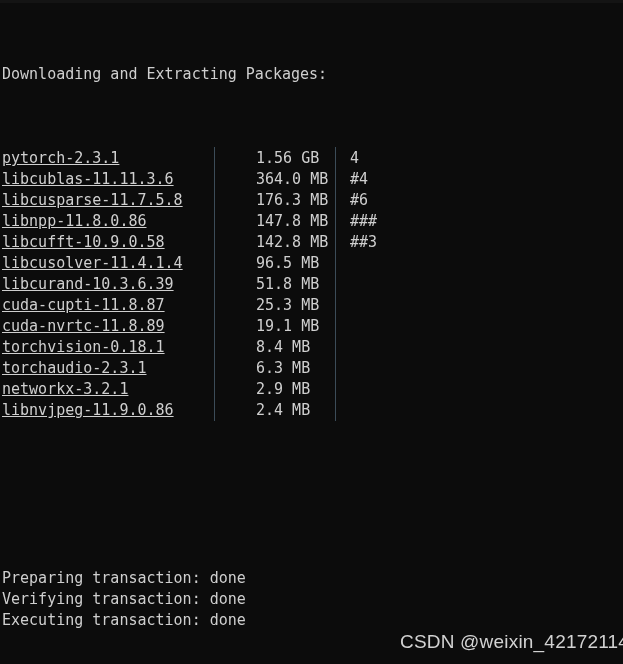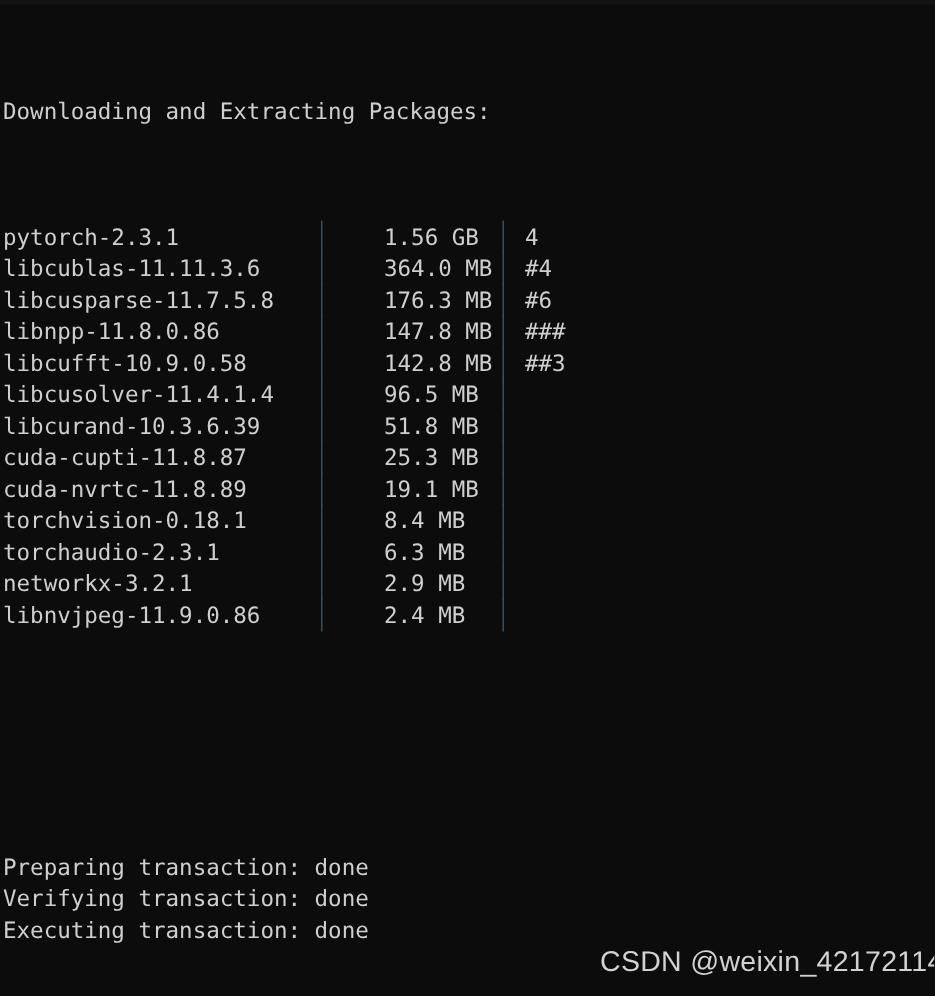--- a/index.html
+++ b/index.html
@@ -41,20 +41,21 @@
   
   .pkg-row {
     height: 21px;
     position: relative;
     white-space: pre;
   }
   .pkg-name {
     position: absolute;
     left: 0;
     top: 0;
+    text-decoration: underline;
   }
   .pkg-sep1 {
     position: absolute;
     left: 212px;
     top: -1px;
     width: 1px;
     height: 22px;
     background: #3c4c58;
   }
   .pkg-size {

